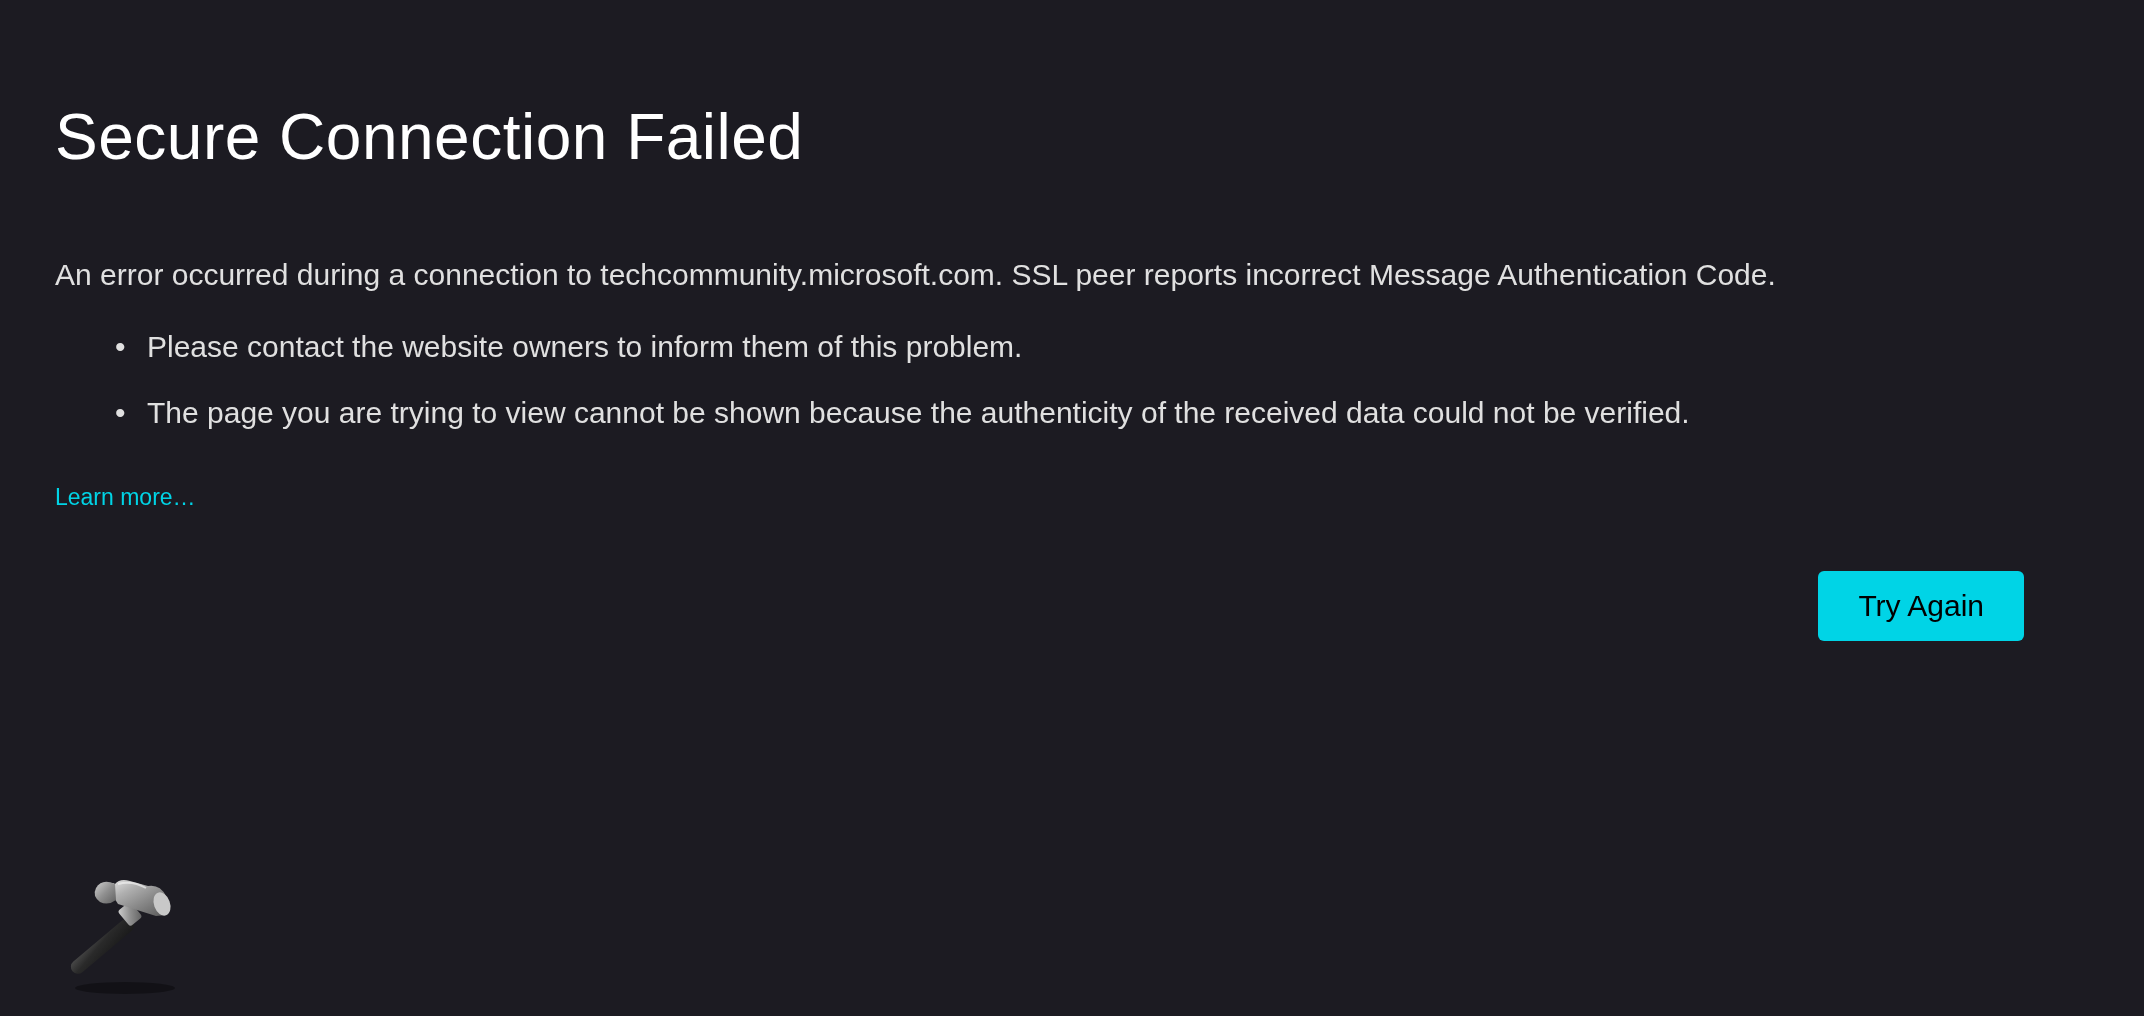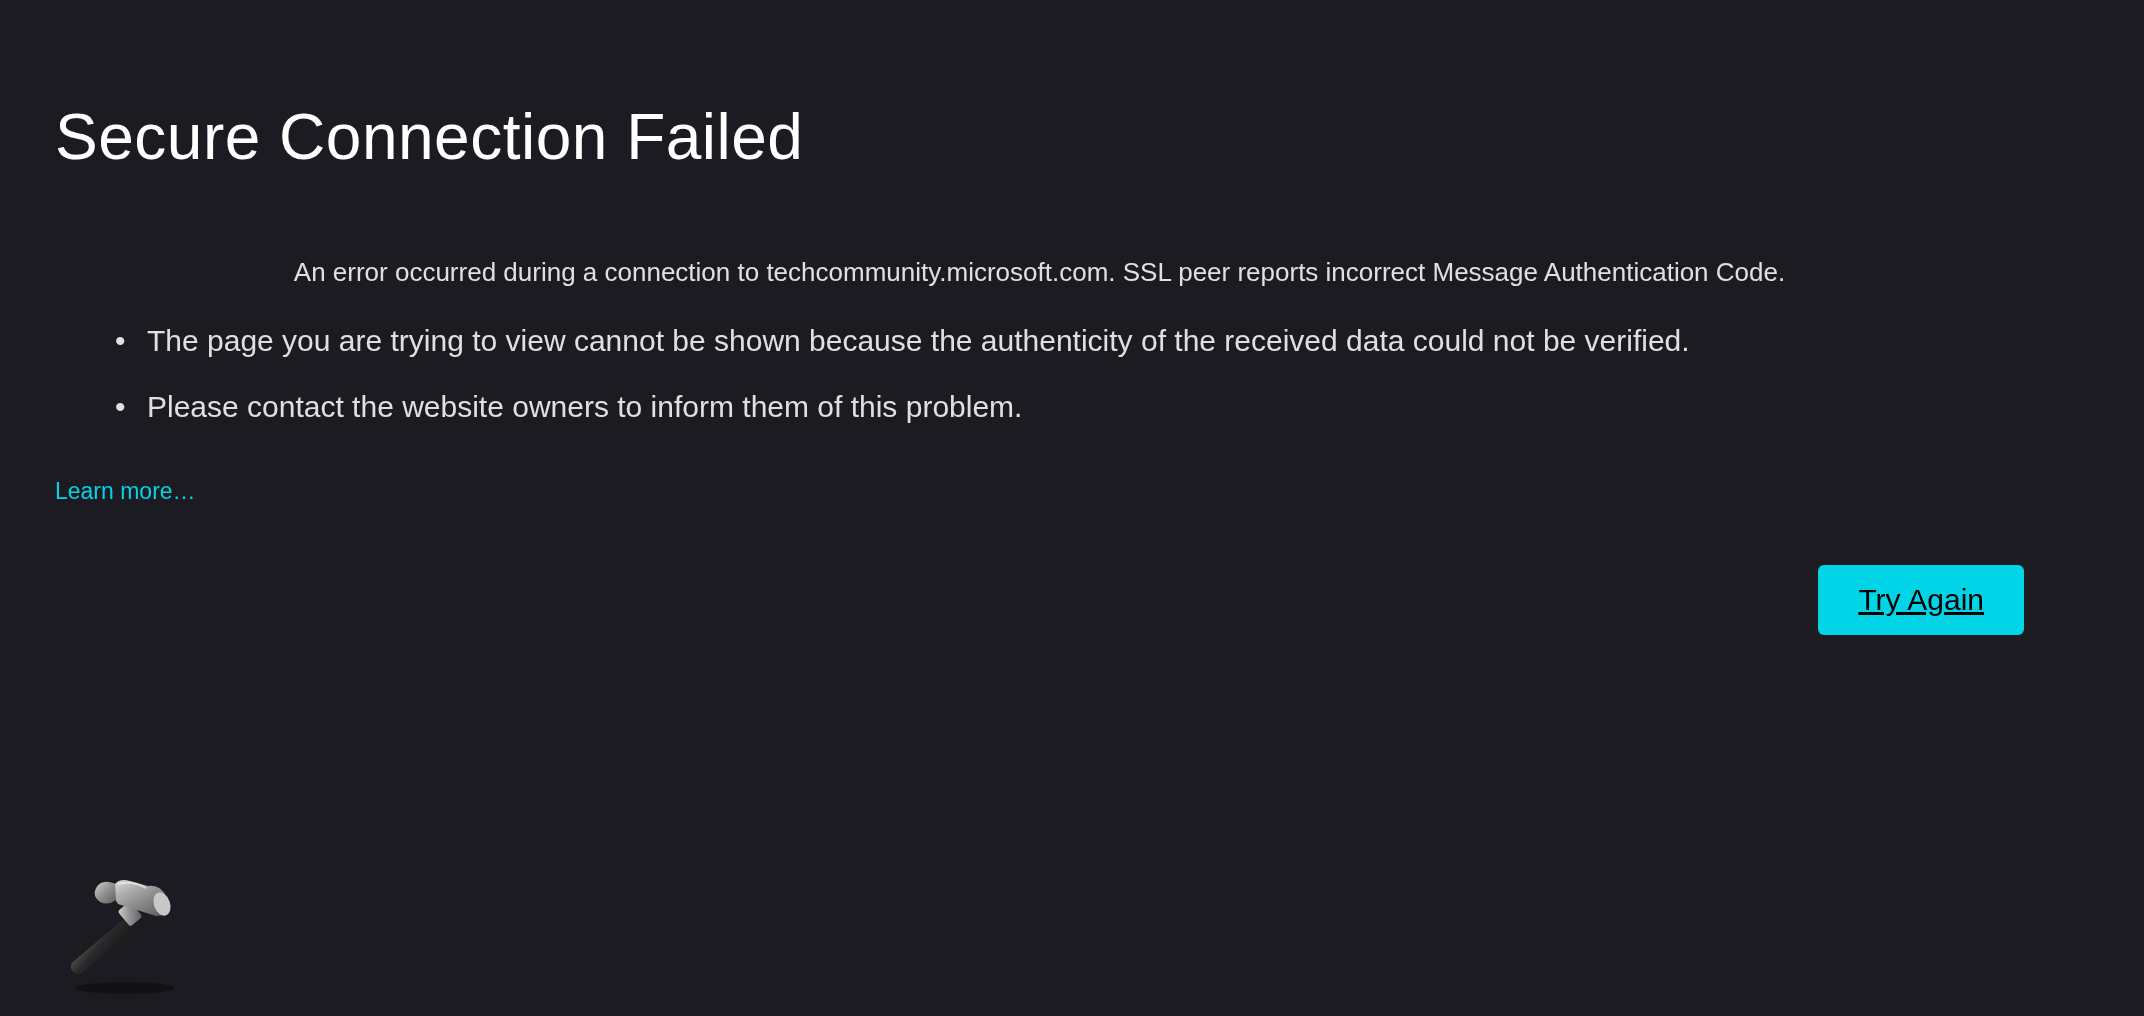--- a/index.html
+++ b/index.html
@@ -21,26 +21,25 @@
       padding: 100px 120px 0 55px;
     }
     h1 {
       font-size: 64px;
       font-weight: 300;
       color: #ffffff;
       margin-bottom: 80px;
       letter-spacing: 0.5px;
     }
     .error-description {
-      font-size: 26px;
+      font-size: 30px;
       line-height: 1.4;
       color: #e0e0e0;
       margin-bottom: 30px;
       font-weight: 400;
-      text-align: center;
     }
     .error-code {
       font-size: 30px;
       color: #e0e0e0;
       margin-bottom: 60px;
       font-weight: 400;
     }
     ul {
       list-style: none;
       padding-left: 60px;
@@ -76,42 +75,41 @@
     .try-again-btn {
       background-color: #00d4e6;
       color: #000000;
       border: none;
       padding: 18px 40px;
       font-size: 30px;
       font-weight: 400;
       border-radius: 6px;
       cursor: pointer;
       font-family: inherit;
-      text-decoration: underline;
     }
     .hammer-icon {
       position: absolute;
       bottom: 20px;
       left: 60px;
       width: 130px;
       height: 130px;
     }
   </style>
 </head>
 <body>
 
 <div class="container">
   <h1>Secure Connection Failed</h1>
 
   <p class="error-description">An error occurred during a connection to techcommunity.microsoft.com. SSL peer reports incorrect Message Authentication Code.</p>
 
 
   <ul>
+    <li>Please contact the website owners to inform them of this problem.</li>
     <li>The page you are trying to view cannot be shown because the authenticity of the received data could not be verified.</li>
-    <li>Please contact the website owners to inform them of this problem.</li>
   </ul>
 
   <a class="learn-more">Learn more…</a>
 </div>
 
 <div class="button-row">
   <button class="try-again-btn">Try Again</button>
 </div>
 
 <div class="hammer-icon">

